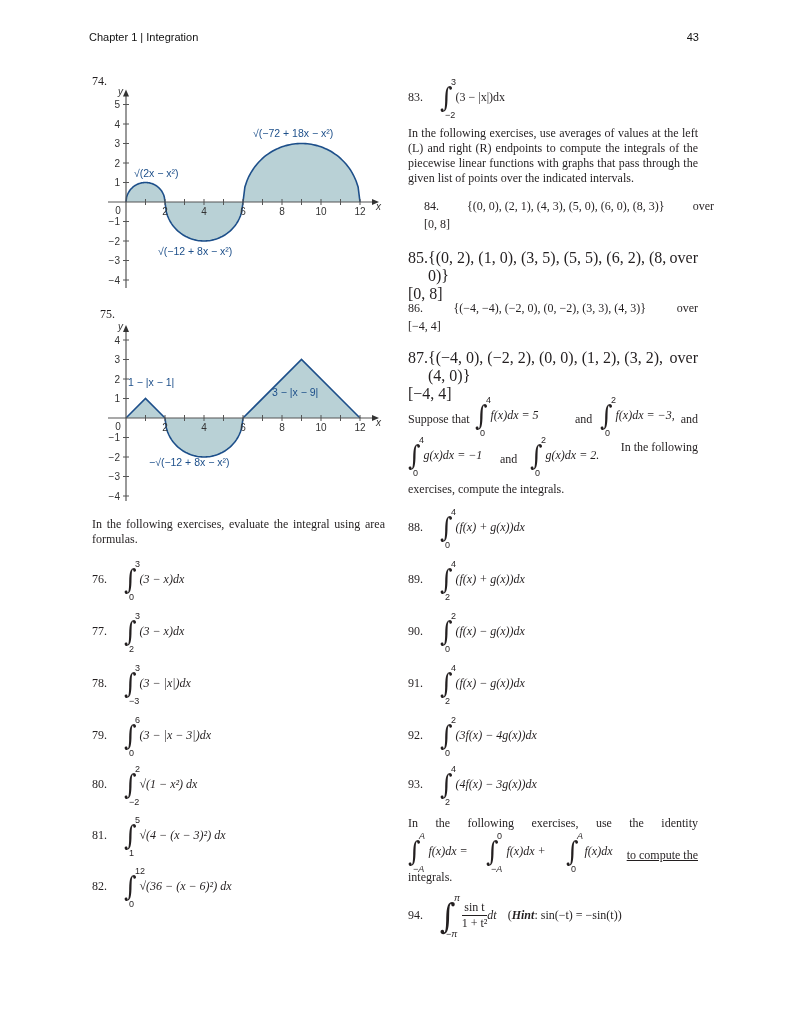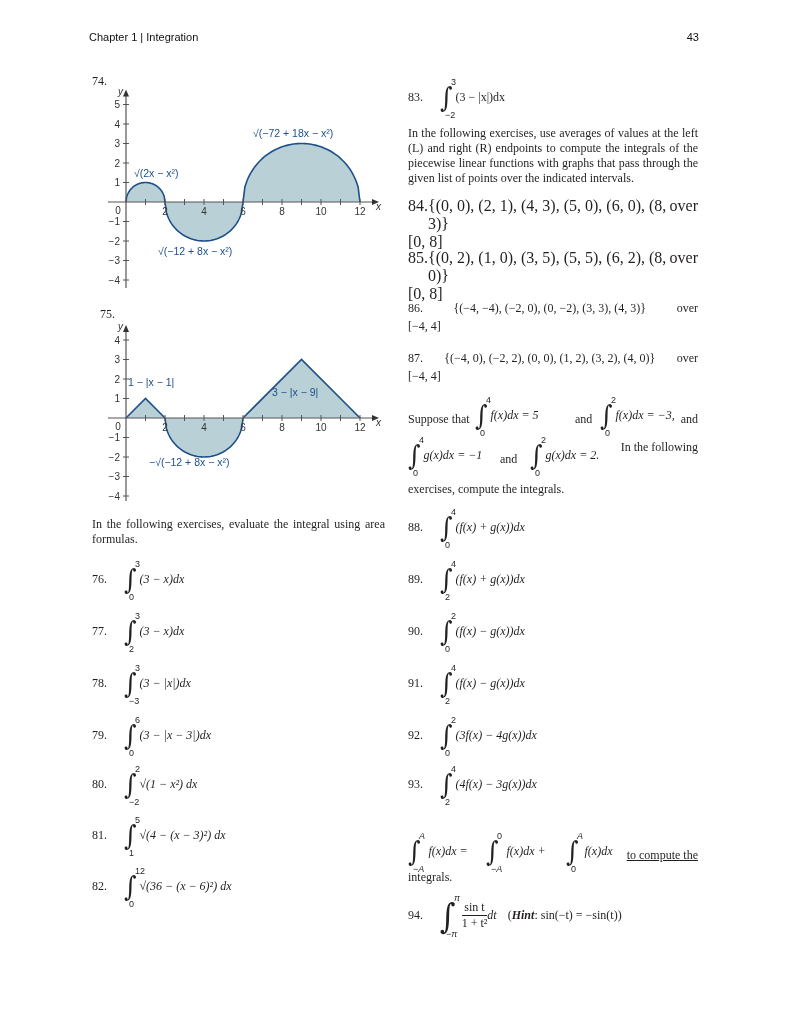--- a/index.html
+++ b/index.html
@@ -154,21 +154,21 @@
     <div class="ex" style="left: 92px; top: 875px;"><span class="n">82.</span><span class="integ"><span class="int-sign">∫</span><span class="lim up">12</span><span class="lim lo">0</span></span><span class="expr it">√(36 − (x − 6)²) dx</span></div>
   </div>
 
 <div class="ex" style="left:408px; top:86px;">
   <span class="n">83.</span><span class="integ"><span class="int-sign">∫</span><span class="lim up">3</span><span class="lim lo">−2</span></span><span class="expr">(3 − |x|)dx</span>
 </div>
 
 <div class="abs para" style="left:408px; top:126px; width:290px;">In the following exercises, use averages of values at the left (L) and right (R) endpoints to compute the integrals of the piecewise linear functions with graphs that pass through the given list of points over the indicated intervals.</div>
 
 <div id="point-ex">
-    <div class="abs" style="left: 408px; top: 197px; width: 290px; font-size: 16px; line-height: 18px;">
+    <div class="abs" style="left: 424px; top: 197px; width: 290px; font-size: 12px; line-height: 18px;">
       <div style="display:flex; justify-content:space-between;">
         <span>84.</span>
         <span>{(0, 0), (2, 1), (4, 3), (5, 0), (6, 0), (8, 3)}</span>
         <span>over</span>
       </div>
       <div>[0, 8]</div>
     </div>
     <div class="abs" style="left: 408px; top: 249px; width: 290px; font-size: 16px; line-height: 18px;">
       <div style="display:flex; justify-content:space-between;">
         <span>85.</span>
@@ -178,21 +178,21 @@
       <div>[0, 8]</div>
     </div>
     <div class="abs" style="left: 408px; top: 299px; width: 290px; font-size: 12px; line-height: 18px;">
       <div style="display:flex; justify-content:space-between;">
         <span>86.</span>
         <span>{(−4, −4), (−2, 0), (0, −2), (3, 3), (4, 3)}</span>
         <span>over</span>
       </div>
       <div>[−4, 4]</div>
     </div>
-    <div class="abs" style="left: 408px; top: 349px; width: 290px; font-size: 12px; line-height: 18px;">
+    <div class="abs" style="left: 408px; top: 349px; width: 290px; font-size: 16px; line-height: 18px;">
       <div style="display:flex; justify-content:space-between;">
         <span>87.</span>
         <span>{(−4, 0), (−2, 2), (0, 0), (1, 2), (3, 2), (4, 0)}</span>
         <span>over</span>
       </div>
       <div>[−4, 4]</div>
     </div>
   </div>
 
 <div class="abs" style="left:408px; top:400px; width:290px; height:100px; font-size:12px;">
@@ -222,20 +222,21 @@
 <div id="fg-ex">
     <div class="ex" style="left: 408px; top: 516px;"><span class="n">88.</span><span class="integ"><span class="int-sign">∫</span><span class="lim up">4</span><span class="lim lo">0</span></span><span class="expr it">(f(x) + g(x))dx</span></div>
     <div class="ex" style="left: 408px; top: 568px;"><span class="n">89.</span><span class="integ"><span class="int-sign">∫</span><span class="lim up">4</span><span class="lim lo">2</span></span><span class="expr it">(f(x) + g(x))dx</span></div>
     <div class="ex" style="left: 408px; top: 620px;"><span class="n">90.</span><span class="integ"><span class="int-sign">∫</span><span class="lim up">2</span><span class="lim lo">0</span></span><span class="expr it">(f(x) − g(x))dx</span></div>
     <div class="ex" style="left: 408px; top: 672px;"><span class="n">91.</span><span class="integ"><span class="int-sign">∫</span><span class="lim up">4</span><span class="lim lo">2</span></span><span class="expr it">(f(x) − g(x))dx</span></div>
     <div class="ex" style="left: 408px; top: 724px;"><span class="n">92.</span><span class="integ"><span class="int-sign">∫</span><span class="lim up">2</span><span class="lim lo">0</span></span><span class="expr it">(3f(x) − 4g(x))dx</span></div>
     <div class="ex" style="left: 408px; top: 773px;"><span class="n">93.</span><span class="integ"><span class="int-sign">∫</span><span class="lim up">4</span><span class="lim lo">2</span></span><span class="expr it">(4f(x) − 3g(x))dx</span></div>
   </div>
 
 <div class="abs" style="left:408px; top:816px; width:290px; height:70px; font-size:12px;">
+  <div style="position:absolute; top:0; left:0; width:290px; text-align:justify; text-align-last:justify;">In the following exercises, use the identity</div>
   <div style="position:absolute; top:24px; left:0; white-space:nowrap;">
     <span class="integ"><span class="int-sign">∫</span><span class="lim up it">A</span><span class="lim lo it">−A</span></span><span class="expr it" style="padding-left:8px;">f(x)dx =</span>
   </div>
   <div style="position:absolute; top:24px; left:78px; white-space:nowrap;">
     <span class="integ"><span class="int-sign">∫</span><span class="lim up">0</span><span class="lim lo it">−A</span></span><span class="expr it" style="padding-left:8px;">f(x)dx +</span>
   </div>
   <div style="position:absolute; top:24px; left:158px; white-space:nowrap;">
     <span class="integ"><span class="int-sign">∫</span><span class="lim up it">A</span><span class="lim lo">0</span></span><span class="expr it" style="padding-left:6px;">f(x)dx</span>
   </div>
   <div style="position:absolute; top:32px; right:0;text-decoration:underline;">to compute the</div>

